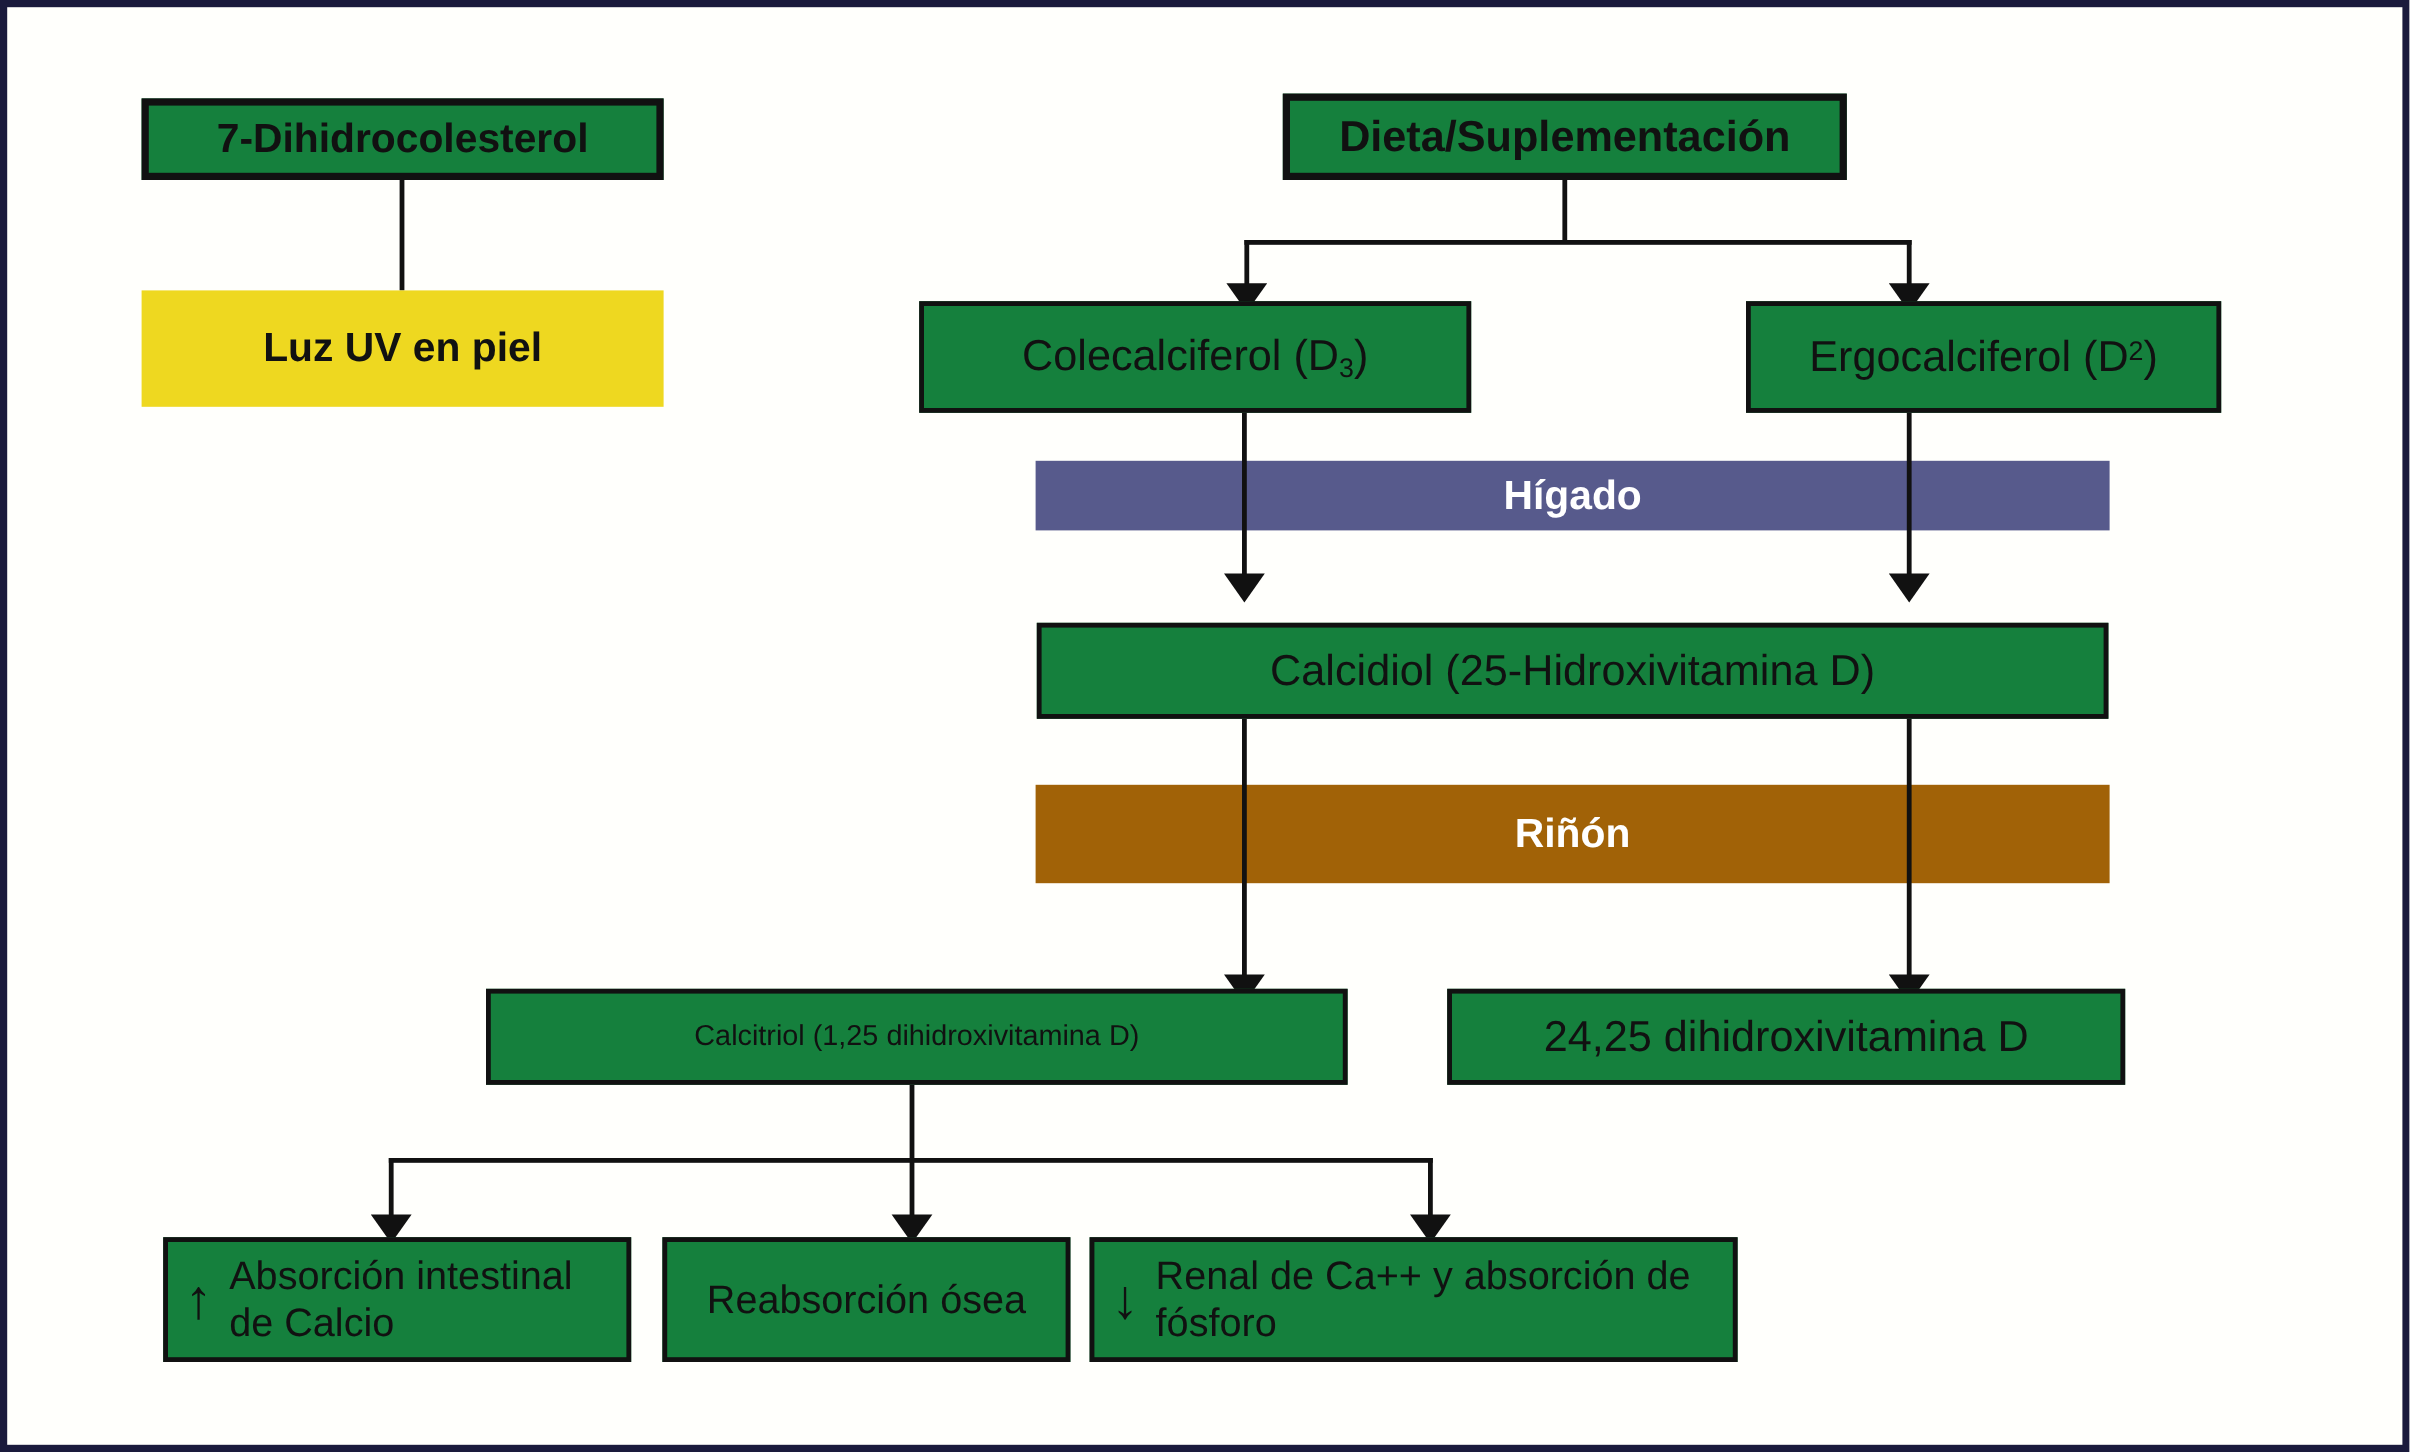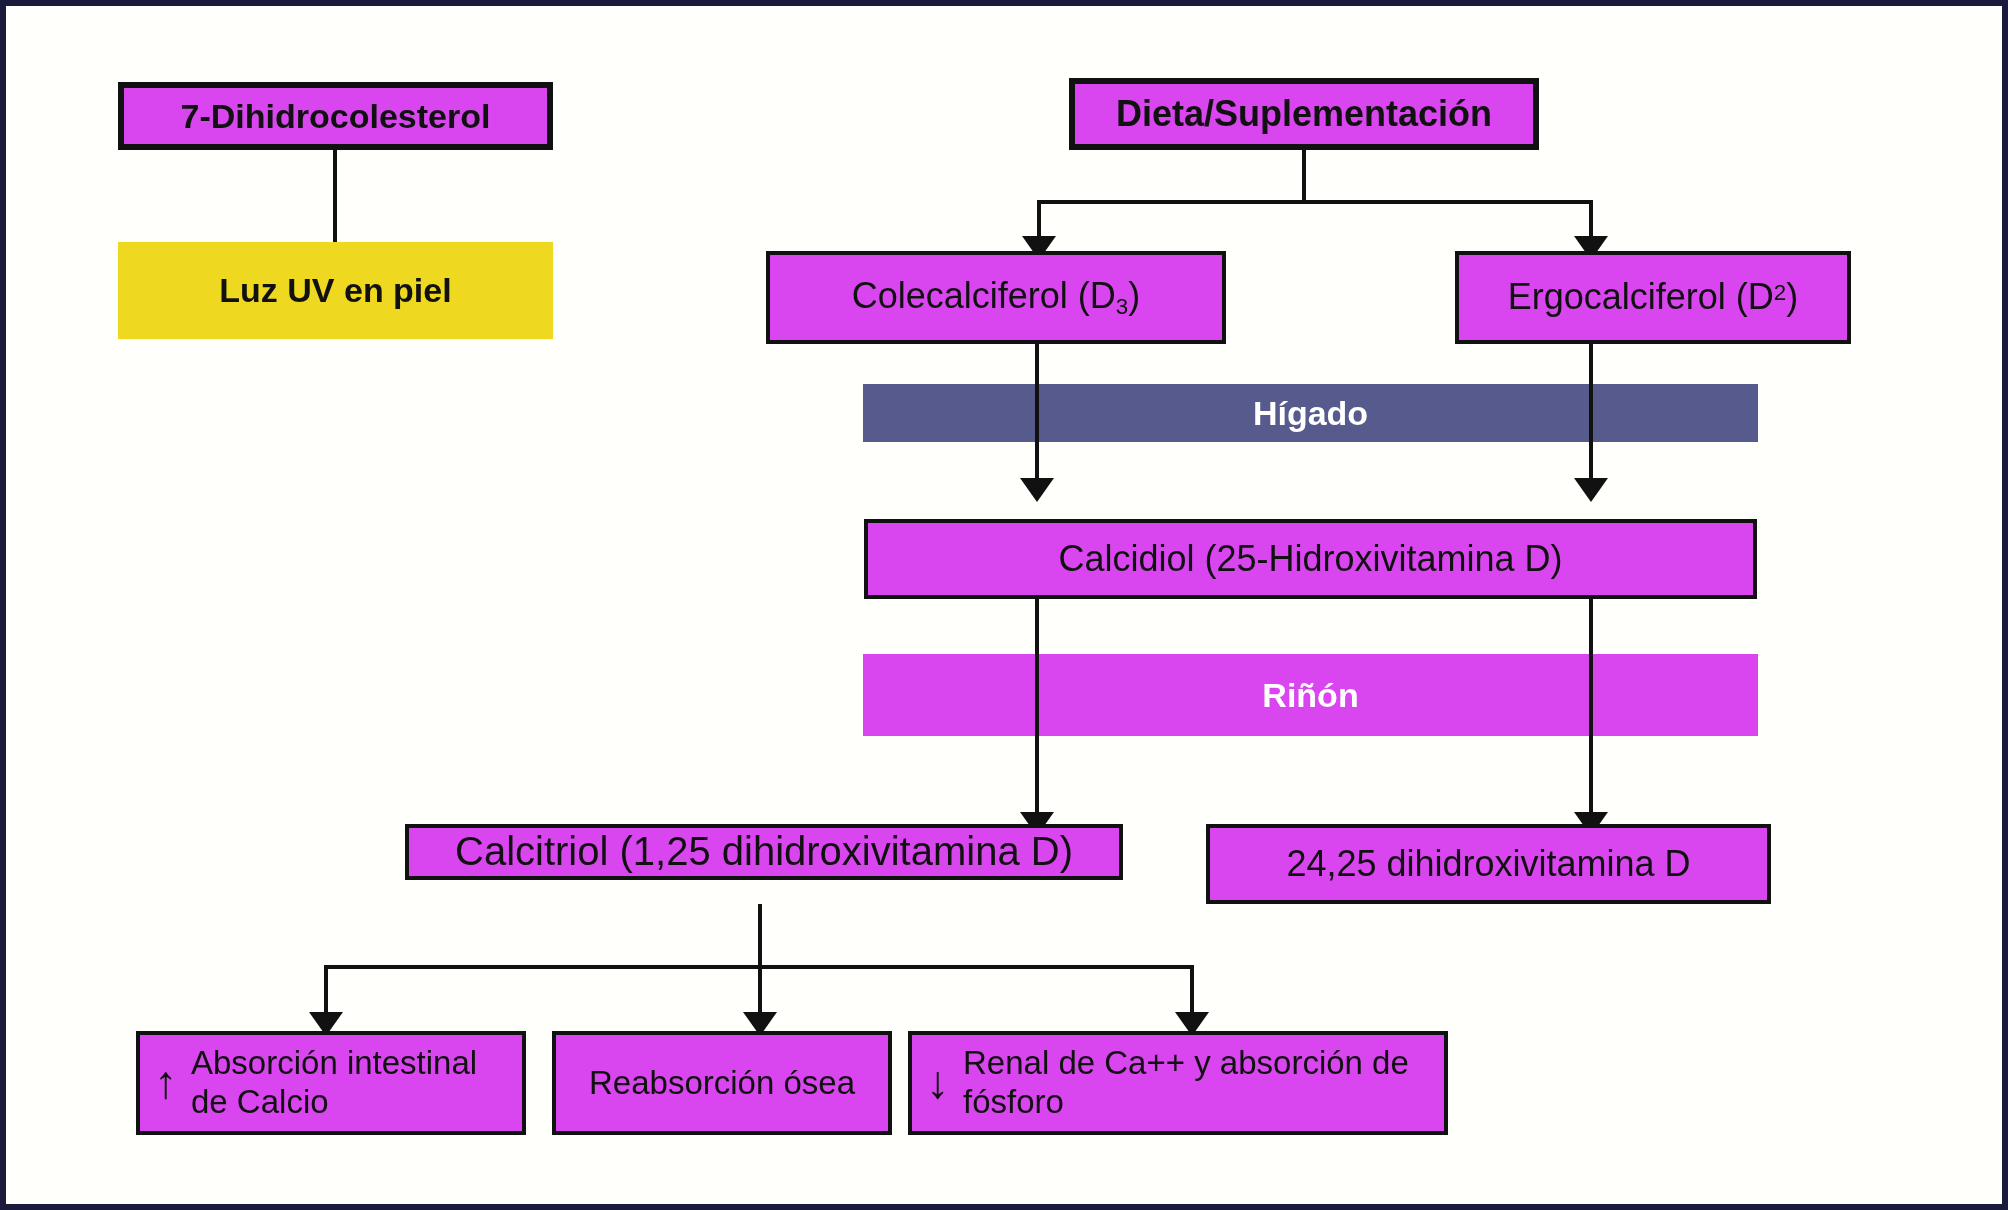--- a/index.html
+++ b/index.html
@@ -24,21 +24,21 @@
     box-sizing: border-box;
     display: flex;
     align-items: center;
     justify-content: center;
     text-align: center;
     color: #111111;
     line-height: 1.18;
   }
   .node.boxed {
     border: 4px solid #111111;
-    background: #d946ef;
+    background: #15803d;
   }
   .node.thick {
     border-width: 6px;
   }
   .node.bold {
     font-weight: bold;
   }
   .node.band {
     border: none;
     color: #ffffff;
@@ -133,25 +133,25 @@
   <div class="node boxed" style="left:858px; top:513px; width:893px; height:80px; font-size:36px; z-index:6;">
     <span class="inner">Calcidiol  (25-Hidroxivitamina D)</span>
   </div>
 
   <div class="vline" style="left:1029px; top:593px; height:220px; z-index:5;"></div>
   <div class="arrowhead" style="left:1014px; top:806px; z-index:5;"></div>
 
   <div class="vline" style="left:1583px; top:593px; height:220px; z-index:5;"></div>
   <div class="arrowhead" style="left:1568px; top:806px; z-index:5;"></div>
 
-  <div class="node band" style="left:857px; top:648px; width:895px; height:82px; font-size:34px; background:#d946ef; z-index:2;">
+  <div class="node band" style="left:857px; top:648px; width:895px; height:82px; font-size:34px; background:#a16207; z-index:2;">
     <span class="inner">Riñón</span>
   </div>
 
-  <div class="node boxed" style="left:399px; top:818px; width:718px; height:56px; font-size:40px; z-index:6;">
+  <div class="node boxed" style="left:399px; top:818px; width:718px; height:80px; font-size:24px; z-index:6;">
     <span class="inner">Calcitriol (1,25 dihidroxivitamina D)</span>
   </div>
 
   <div class="node boxed" style="left:1200px; top:818px; width:565px; height:80px; font-size:36px; z-index:6;">
     <span class="inner">24,25 dihidroxivitamina D</span>
   </div>
 
   <div class="vline" style="left:752px; top:898px; height:115px;"></div>
   <div class="hline" style="left:318px; top:959px; width:870px;"></div>
 

